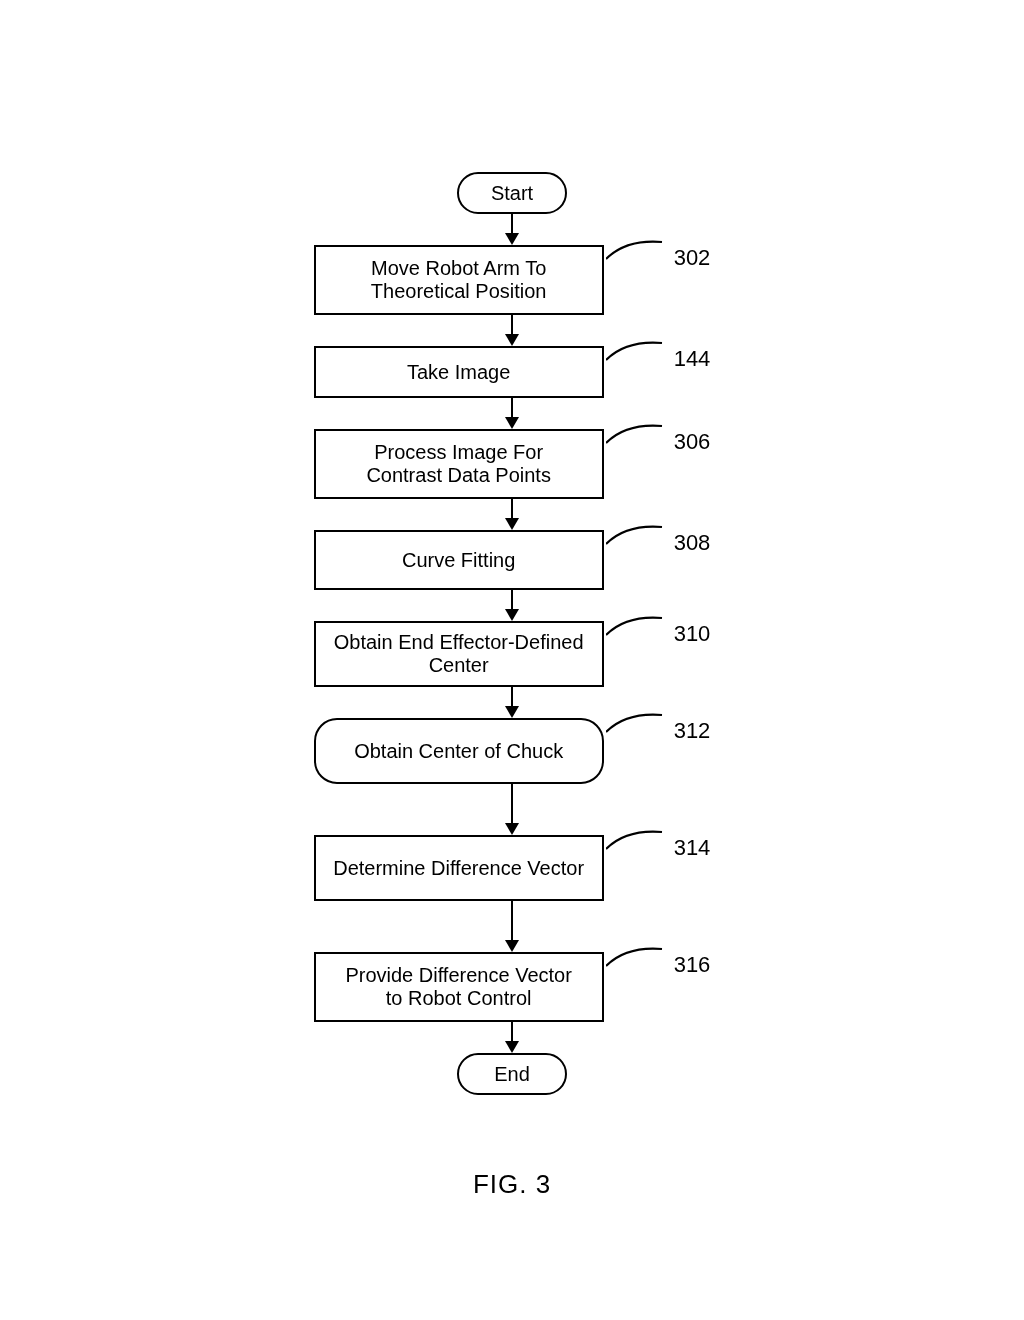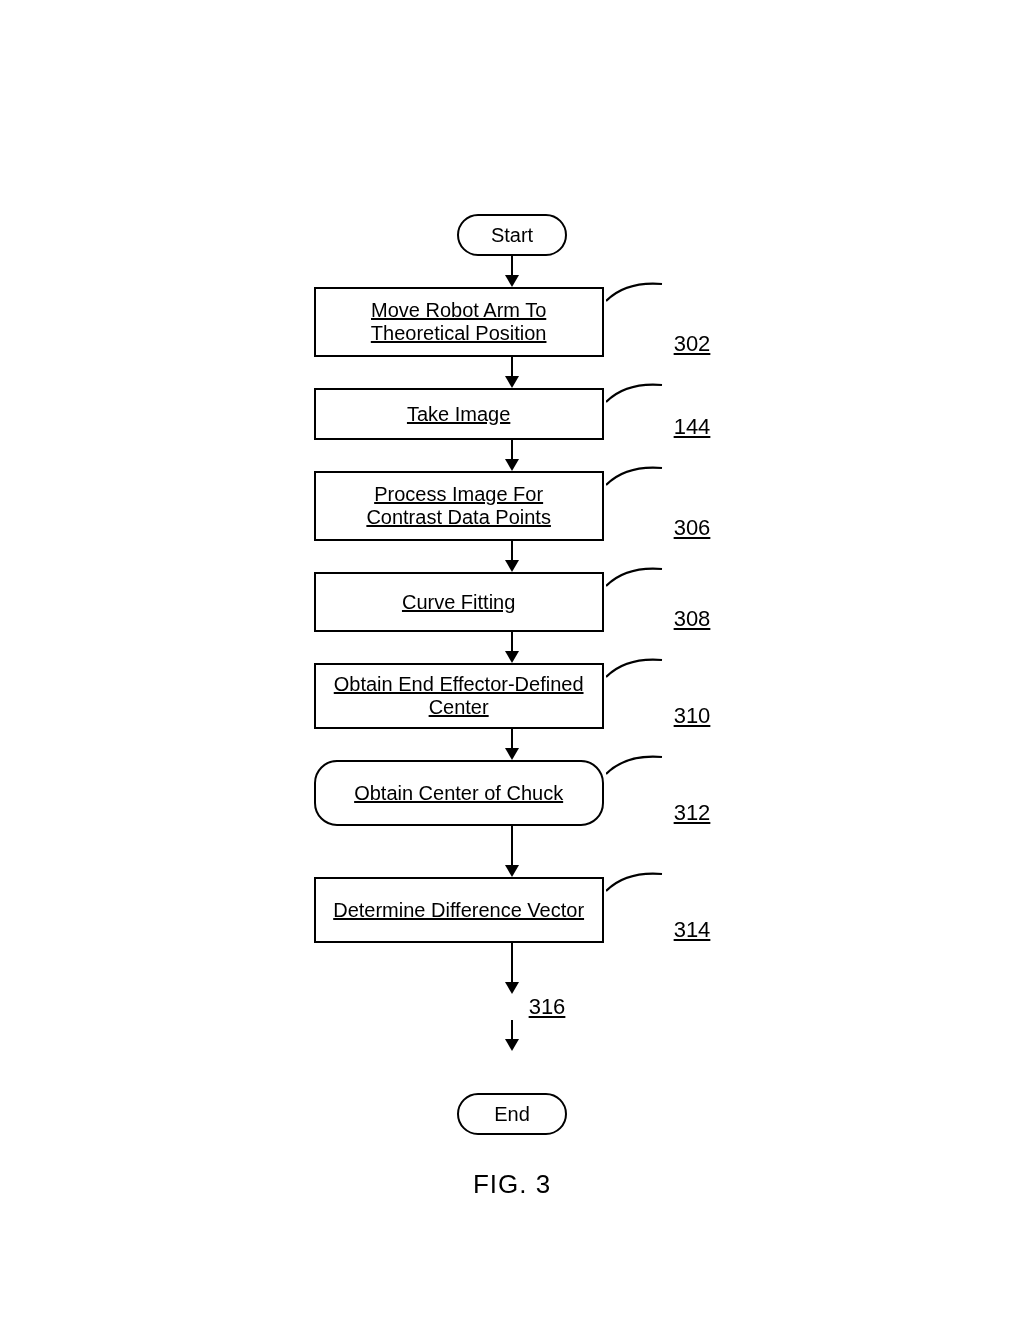--- a/index.html
+++ b/index.html
@@ -2,23 +2,23 @@
 <html><head>
   <meta charset="utf-8">
   <style>
     * { margin: 0; padding: 0; box-sizing: border-box; }
     html, body { width: 1024px; height: 1320px; background: #fff; font-family: Arial, Helvetica, sans-serif; color: #000; }
     .page { position: relative; width: 1024px; height: 1320px; }
     .header { position: absolute; top: 80px; left: 0; right: 0; }
     .header-row { display: flex; justify-content: space-between; padding: 0 110px 6px 110px; font-size: 18px; font-weight: bold; }
     .header-rule { border: none; border-top: 2px solid #000; margin: 0 90px; }
     .flow { position: absolute; top: 172px; left: 0; right: 0; display: flex; flex-direction: column; align-items: center; }
-    .terminal { width: 110px; height: 42px; border: 2.5px solid #000; border-radius: 21px; display: flex; align-items: center; justify-content: center; font-size: 20px; margin-top: 42px; }
+    .terminal { width: 110px; height: 42px; border: 2.5px solid #000; border-radius: 21px; display: flex; align-items: center; justify-content: center; font-size: 20px; }
     .box { width: 290px; border: 2.5px solid #000; display: flex; align-items: center; justify-content: center; text-align: center; font-size: 20px; padding: 6px 10px; position: relative; }
-    .row { display: flex; align-items: flex-end; position: relative; text-decoration: underline; }
+    .row { display: flex; align-items: flex-start; position: relative; }
     .ref { font-size: 22px; margin-left: 70px; }
     .arrow { display: flex; flex-direction: column; align-items: center; }
     .shaft { width: 2.5px; background: #000; }
     .head { width: 0; height: 0; border-left: 7px solid transparent; border-right: 7px solid transparent; border-top: 12px solid #000; margin-top: -1px; }
     .leader { position: absolute; width: 60px; height: 22px; overflow: visible; }
     .fig { position: absolute; bottom: 120px; left: 0; right: 0; text-align: center; font-size: 26px; letter-spacing: 1px; margin-top: 24px; }
   </style>
 </head>
 <body>
 
@@ -98,20 +98,24 @@
         <div class="box" style="height: 66px; white-space: pre-line;">Determine Difference Vector<div class="leader" style="left: 290px; top: -8px;"><svg width="60" height="22" viewBox="0 0 60 22">
               <path d="M0,20 Q20,0 56,3" stroke="#000" stroke-width="2.2" fill="none"></path>
             </svg></div></div>
         <div class="ref">314</div>
       </div>
       <div class="arrow">
         <div class="shaft" style="height: 40px;"></div>
         <div class="head"></div>
       </div>
       <div class="row">
+        <div class="box" style="height: 70px; white-space: pre-line;">Provide Difference Vector
+to Robot Control<div class="leader" style="left: 290px; top: -8px;"><svg width="60" height="22" viewBox="0 0 60 22">
+              <path d="M0,20 Q20,0 56,3" stroke="#000" stroke-width="2.2" fill="none"></path>
+            </svg></div></div>
         <div class="ref">316</div>
       </div>
       <div class="arrow">
         <div class="shaft" style="height: 20px;"></div>
         <div class="head"></div>
       </div>
       <div class="terminal">End</div>
     </div>
 
   <div class="fig">FIG. 3</div>

